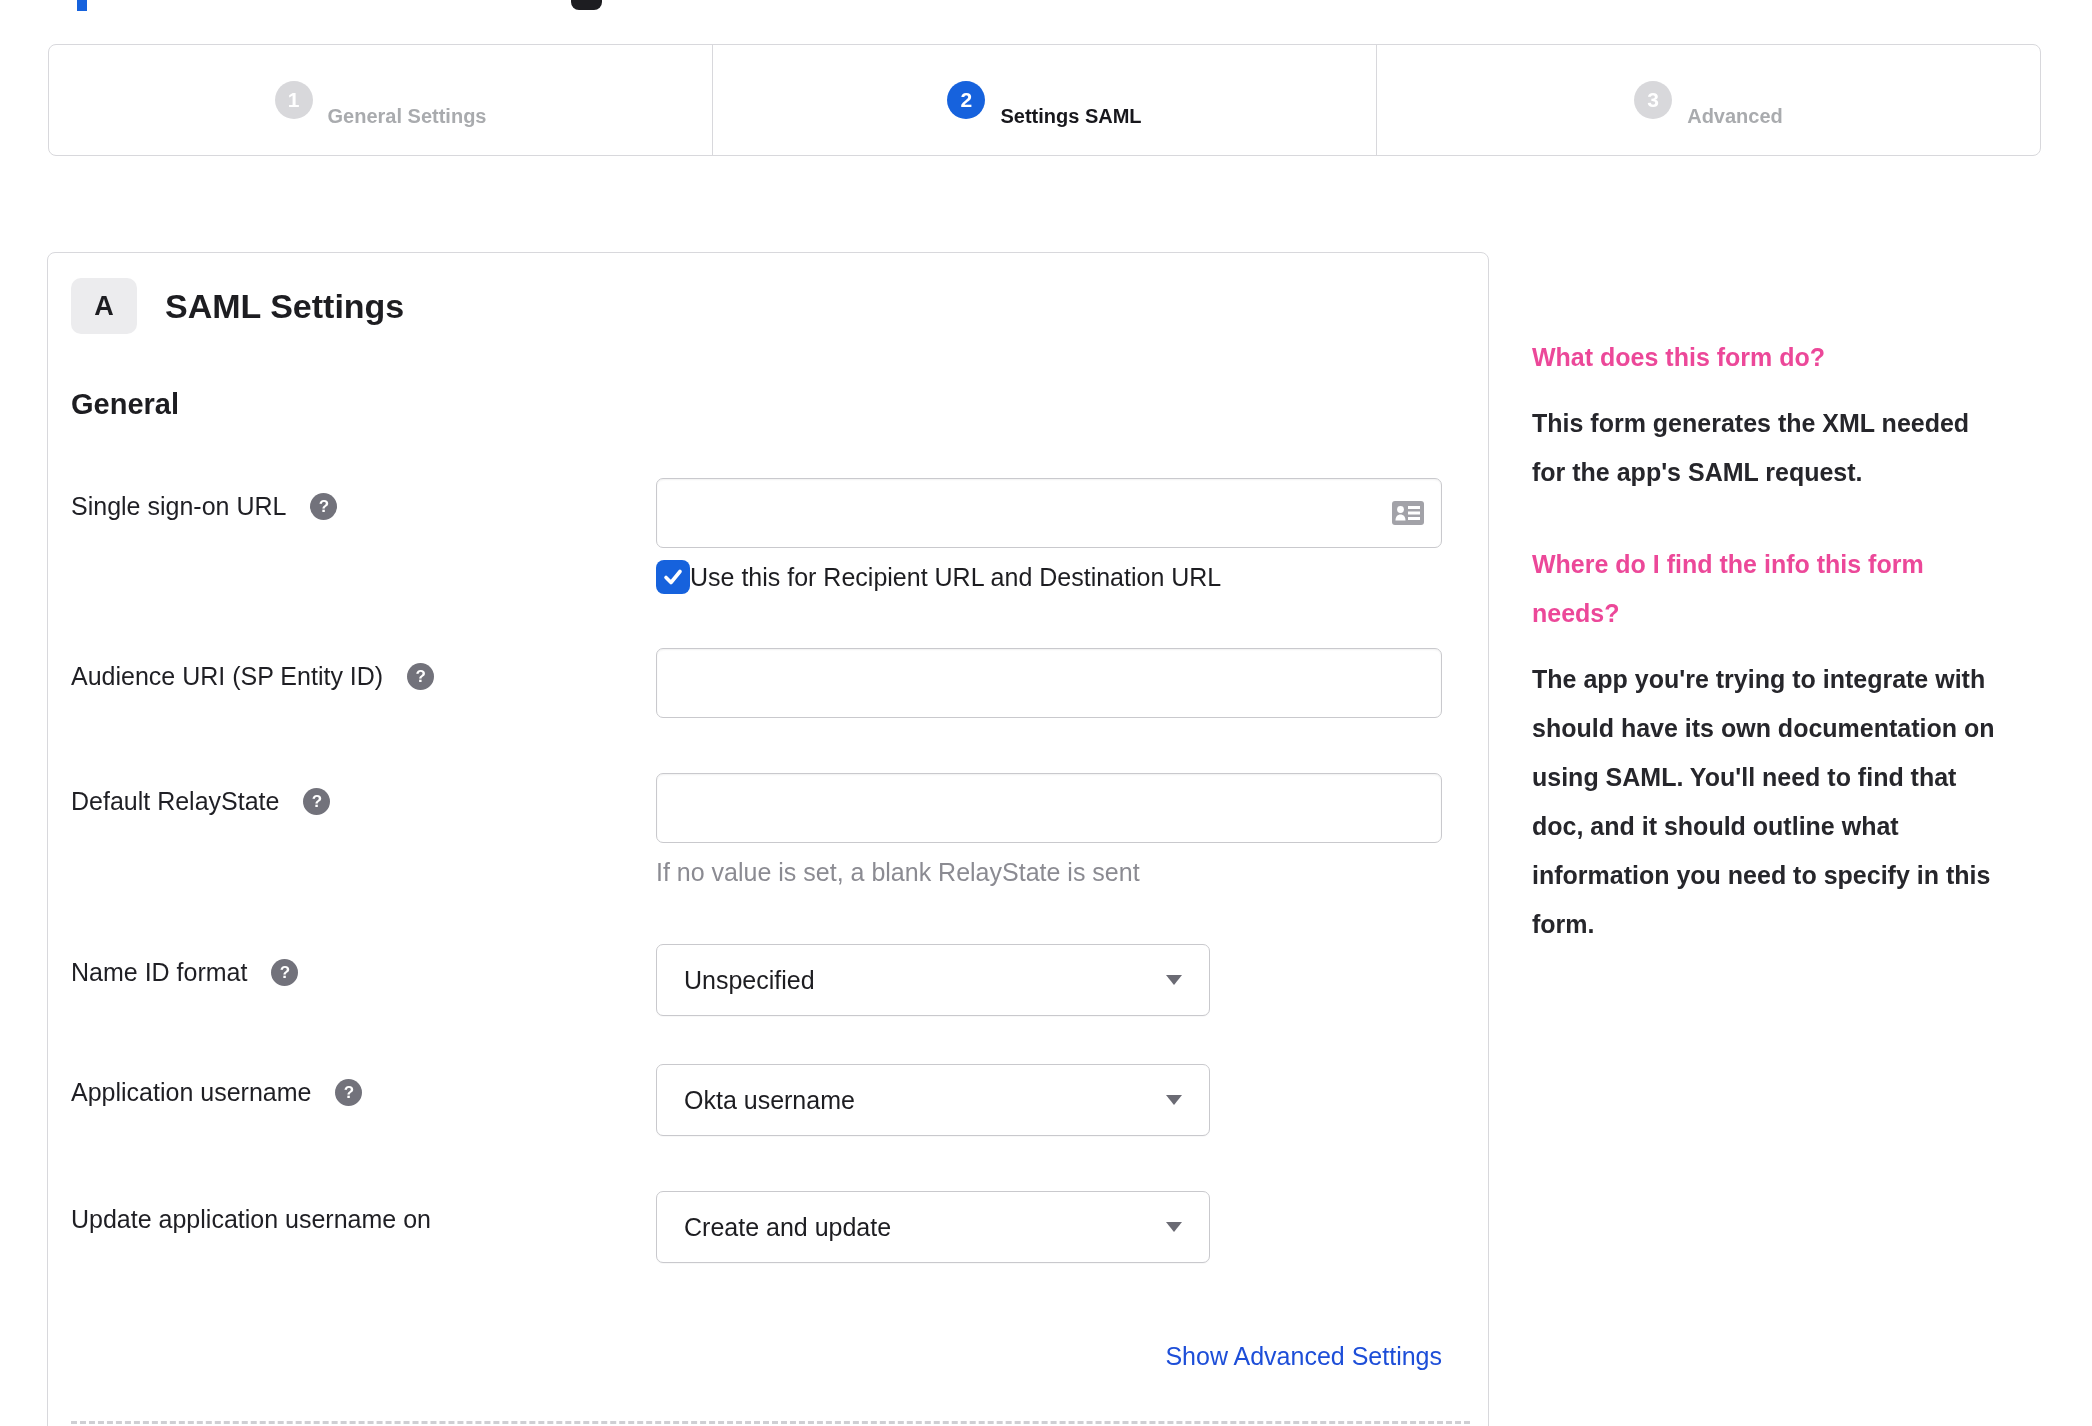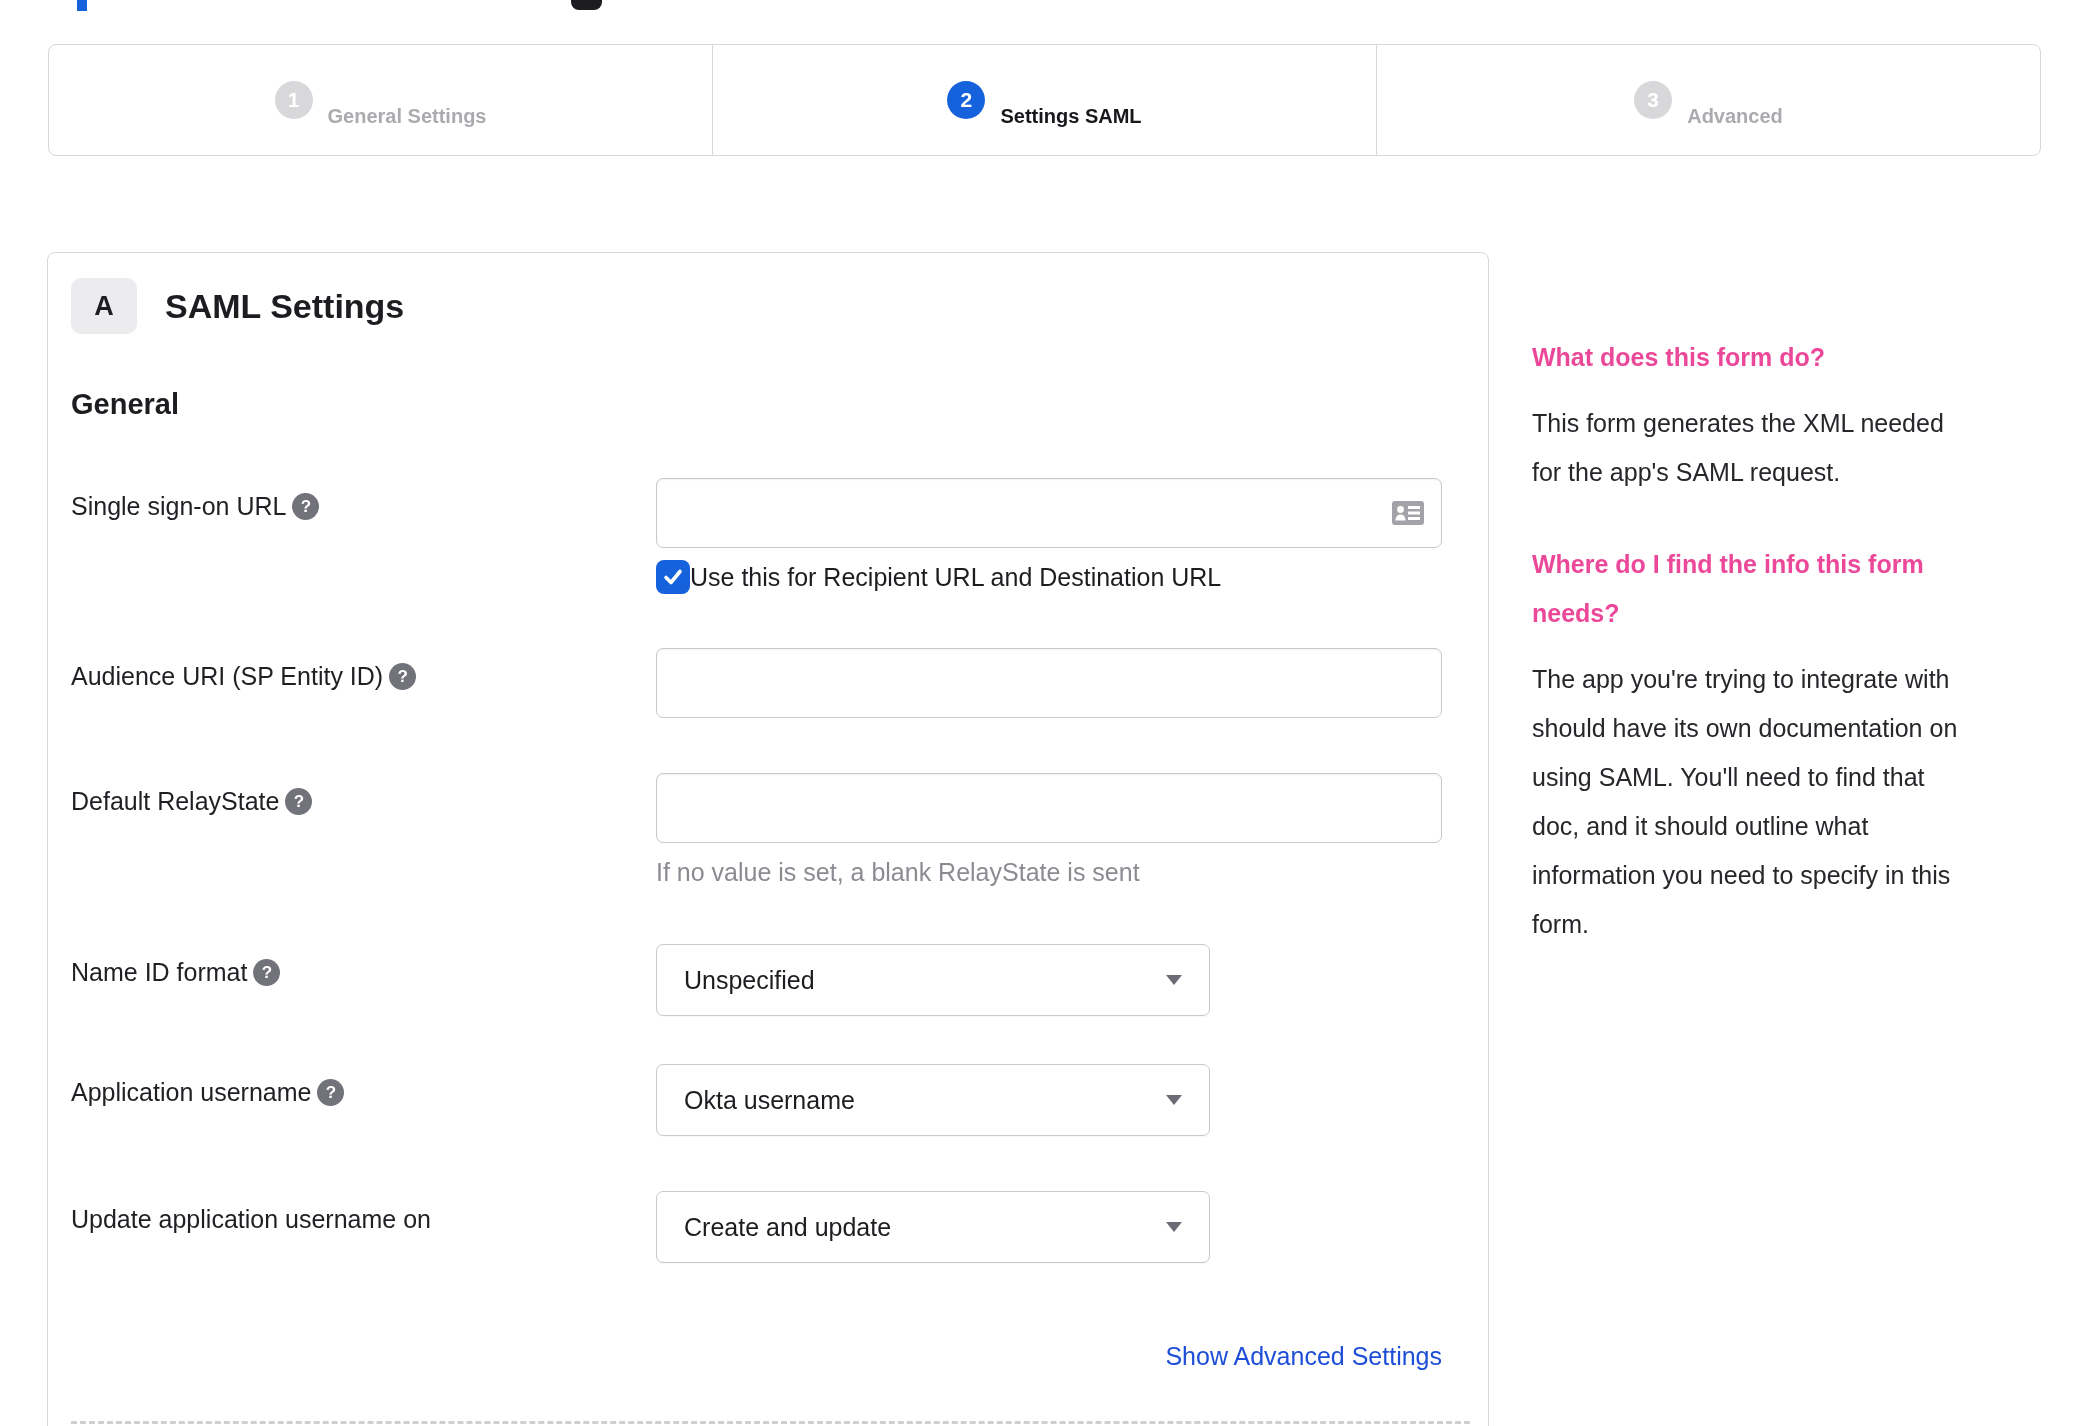--- a/index.html
+++ b/index.html
@@ -42,21 +42,21 @@
   .panel-header { display: flex; align-items: center; gap: 28px; height: 56px; }
   .badge {
     width: 66px; height: 56px; background: #ececee; border-radius: 10px;
     font-size: 27px; font-weight: bold;
     display: flex; align-items: center; justify-content: center;
   }
   .panel-title { font-size: 34px; font-weight: bold; }
   .section-heading { font-size: 29px; font-weight: bold; margin-top: 53px; line-height: 34px; }
 
   .form-row { display: flex; align-items: flex-start; }
-  .label-col { width: 585px; display: flex; align-items: center; gap: 6px; padding-top: 14px; flex-shrink: 0; }
+  .label-col { width: 585px; display: flex; align-items: center; gap: 24px; padding-top: 14px; flex-shrink: 0; }
   .field-label { font-size: 25px; color: #1f1f24; }
   .help-icon {
     width: 27px; height: 27px; border-radius: 50%;
     background: #72727b; color: #fff;
     font-size: 17px; font-weight: bold;
     display: inline-flex; align-items: center; justify-content: center;
     flex-shrink: 0; cursor: pointer;
   }
   .control-col { display: flex; flex-direction: column; }
 
@@ -101,21 +101,21 @@
   .mt-row6 { margin-top: 55px; }
 
   .advanced-row { width: 1371px; text-align: right; margin-top: 79px; height: 32px; }
   .advanced-link { color: #1d4ed8; font-size: 25px; text-decoration: none; cursor: pointer; }
 
   .dashed-divider { margin-top: 47px; border-top: 3px dashed #cfcfd3; width: 1399px; }
 
   
   .sidebar { position: absolute; left: 1532px; top: 333px; width: 505px; }
   .sidebar h4 { font-size: 25px; font-weight: bold; line-height: 49px; margin-bottom: 17px; white-space: pre-line; color: #ec4899; }
-  .sidebar p { font-size: 25px; line-height: 49px; margin-bottom: 43px; white-space: pre-line; color: #26262b; }
+  .sidebar p { font-size: 25px; line-height: 49px; margin-bottom: 43px; white-space: pre-line; color: #26262b; font-weight: bold; }
 </style>
 </head>
 <body>
 
 <div class="frag-blue"></div>
 <div class="frag-dark"></div>
 
 <div class="stepper">
   <div class="step">
     <span class="step-circle">1</span>

